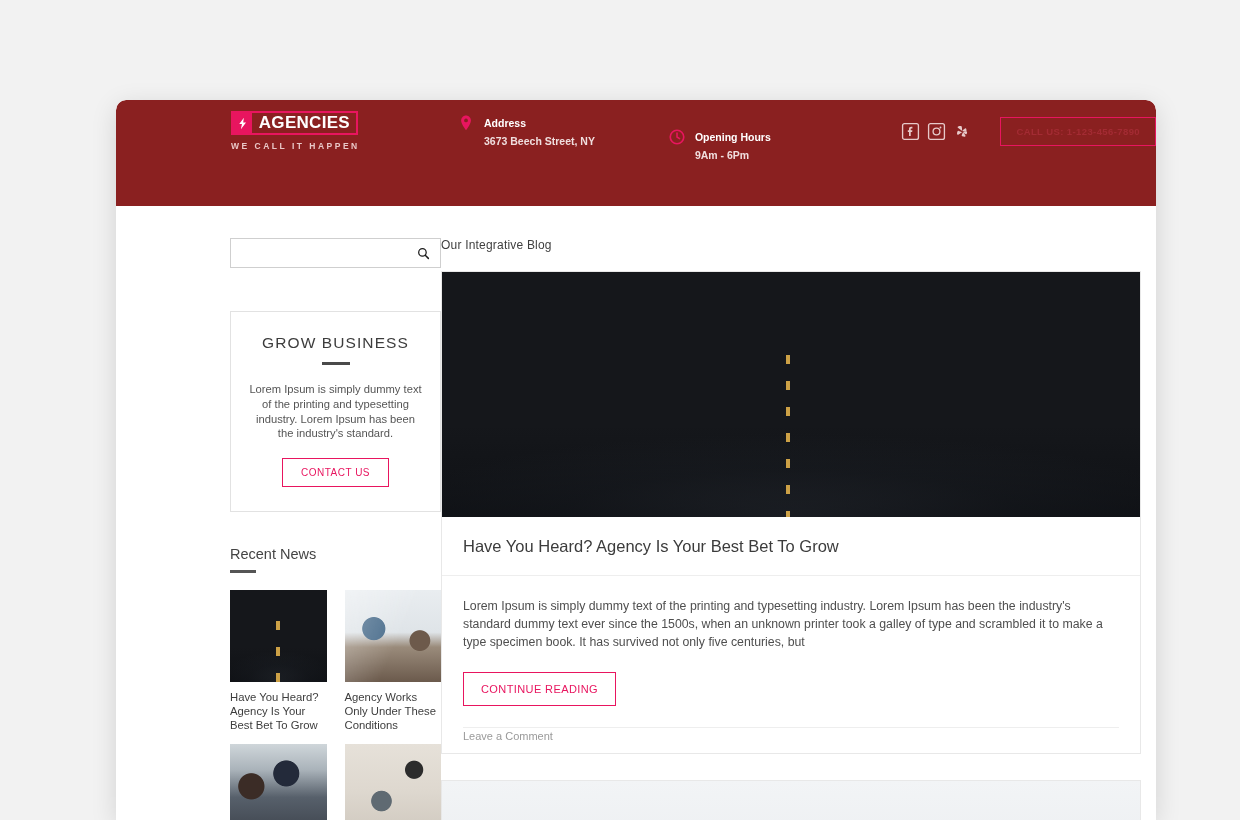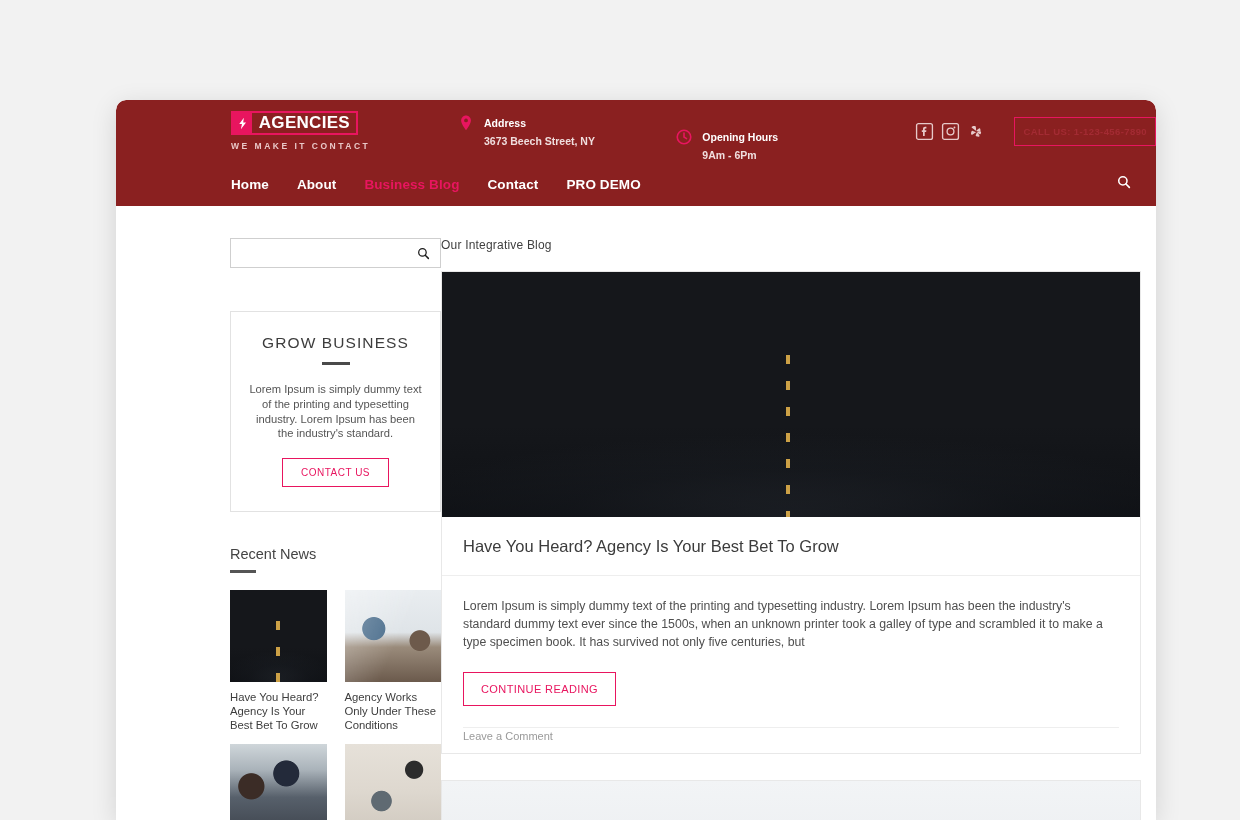--- a/index.html
+++ b/index.html
@@ -65,21 +65,21 @@
     white-space: nowrap;
   }
 
   .socials { display: flex; gap: 7px; margin-left: 96px; align-items: center; }
   .socials svg { display:block; }
   .call-btn {
     margin-left: 28px;
     border: 1px solid #e8155f;
     color: #a32b33;
     font-size: 9.5px; font-weight: bold; letter-spacing: .4px;
-    padding: 8px 8px; white-space: nowrap;
+    padding: 8px 15px; white-space: nowrap;
     background: transparent;
   }
 
   .header-nav {
     display: flex; align-items: center;
     padding-left: 115px; height: 44px;
   }
   .nav-list { display: flex; gap: 28px; align-items: center; }
   .nav-item {
     color: #fff; font-size: 13.5px; font-weight: bold;
@@ -221,21 +221,21 @@
 
       <div class="logo-block">
         <div class="logo-row">
           <div class="logo-badge">
             <svg viewBox="0 0 24 24" aria-hidden="true">
               <path d="M14.5 1.5 L6 13 h5 l-2 9.5 L18.5 10 h-5.2 z" fill="#ffffff"></path>
             </svg>
           </div>
           <div class="logo-name">AGENCIES</div>
         </div>
-        <div class="logo-tag">WE MAKE IT CONTACT</div>
+        <div class="logo-tag">WE CALL IT HAPPEN</div>
       </div>
 
       <div class="info-item addr">
         <span class="info-icon">
           <svg viewBox="0 0 24 24" width="18" height="20">
               <path d="M12 2C8.4 2 5.5 4.9 5.5 8.5c0 4.7 6.5 13 6.5 13s6.5-8.3 6.5-13C18.5 4.9 15.6 2 12 2z" fill="#e8155f"></path>
               <circle cx="12" cy="8.6" r="2.5" fill="#8a2020"></circle>
             </svg>
         </span>
         <span class="info-text">
@@ -278,35 +278,20 @@
               <path d="M13.3 13.6l2.4 3.6c.4.6 0 1.4-.7 1.4-1.1.1-2.2-.1-3.2-.5-.7-.3-1-1.1-.7-1.8l1.2-2.6c.2-.5.8-.6 1-.1z"></path>
               <path d="M15.2 12.4l-2.7-.6c-.6-.1-.8-.9-.3-1.3l2.9-2.4c.6-.5 1.4-.2 1.6.5.3 1 .4 2.1.3 3.1-.1.5-.6.8-1.1.7z"></path>
               <path d="M15.8 15.3l-2.4-1.5c-.5-.3-.4-1.1.2-1.3l3-.5c.7-.1 1.3.5 1.2 1.2-.1.8-.4 1.6-.9 2.2-.2.2-.7.2-1.1-.1z"></path>
             </svg>
         </a>
       </div>
 
       <button class="call-btn">CALL US: 1-123-456-7890</button>
     </div>
 
-    <nav class="header-nav">
-      <div class="nav-list">
-        <a class="nav-item">Home</a>
-        <a class="nav-item">About</a>
-        <a class="nav-item active">Business Blog</a>
-        <a class="nav-item">Contact</a>
-        <a class="nav-item">PRO DEMO</a>
-      </div>
-      <span class="nav-search">
-        <svg viewBox="0 0 24 24" width="16" height="16">
-            <circle cx="10.3" cy="10.3" r="6.2" fill="none" stroke="#ffffff" stroke-width="2.3"></circle>
-            <path d="M15 15l5 5" stroke="#ffffff" stroke-width="2.6" stroke-linecap="round"></path>
-          </svg>
-      </span>
-    </nav>
   </header>
 
   <div class="site-body">
 
     <aside class="sidebar">
 
       <div class="search-box">
         <input type="text" placeholder="" style="">
         <span class="sb-icon">
           <svg viewBox="0 0 24 24" width="15" height="15">

